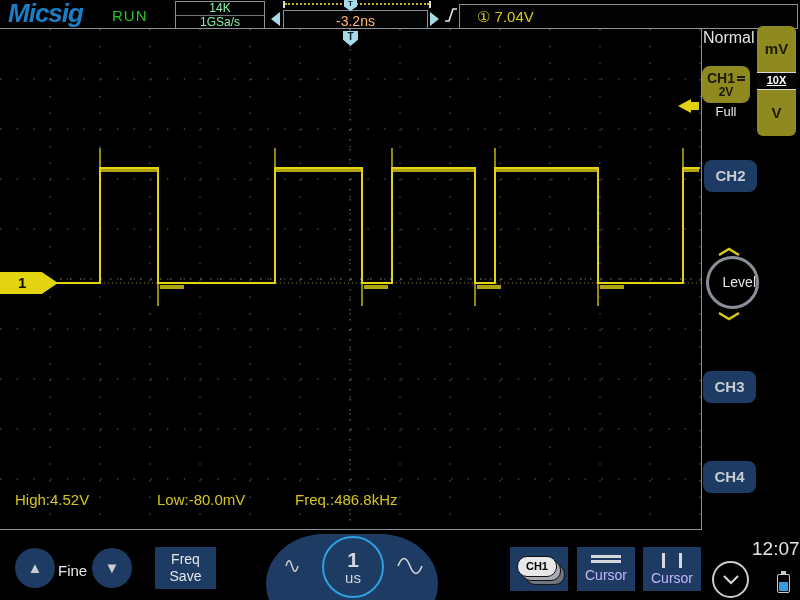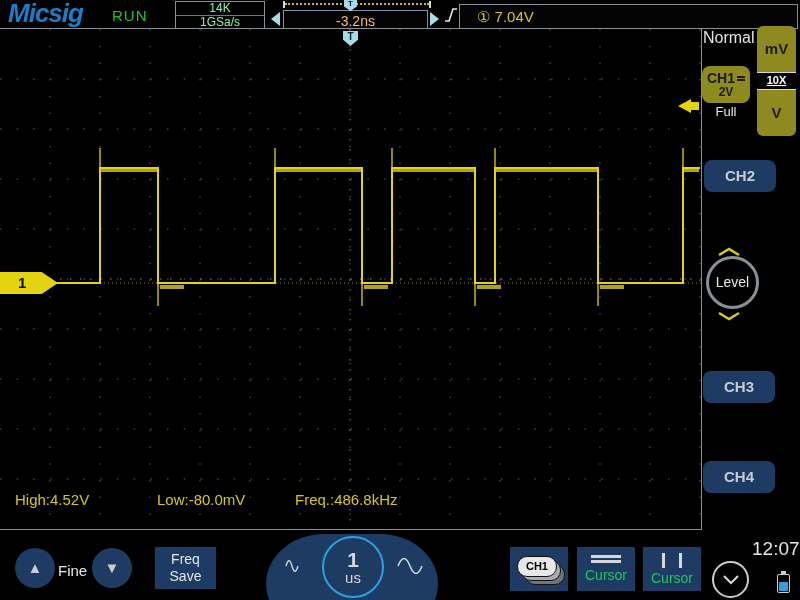--- a/index.html
+++ b/index.html
@@ -42,44 +42,44 @@
   .probe-col .unit{height:46px;text-align:center;color:#1c1a00;font-size:15px;font-weight:bold;line-height:46px;}
   .probe-col .atten{height:16px;background:#050505;border-top:1px solid #d8d8d8;border-bottom:1px solid #d8d8d8;
                     color:#fff;font-size:11px;font-weight:bold;text-align:center;line-height:15px;text-decoration:underline;}
   .ch1-btn{left:702px;top:66px;width:48px;height:37px;background:#8f8a1f;border-radius:8px;
            display:flex;flex-direction:column;align-items:center;justify-content:center;color:#1c1a00;}
   .ch1-btn .l1{font-size:14px;font-weight:bold;display:flex;align-items:center;gap:2px;}
   .coup{display:inline-block;width:8px;}
   .coup i{display:block;border-top:2px solid #1c1a00;margin:1px 0;}
   .ch1-btn .l2{font-size:12px;font-weight:bold;margin-top:-1px;}
   .full{left:702px;top:104px;width:48px;text-align:center;color:#e8e8e8;font-size:13px;}
-  .chn{width:72px;height:32px;background:#1e3c63;border-radius:8px;color:#c6ccd4;font-size:15px;
+  .chn{width:53px;height:32px;background:#1e3c63;border-radius:8px;color:#c6ccd4;font-size:15px;
        font-weight:bold;text-align:center;line-height:32px;}
   .lvl-circle{left:706px;top:256px;width:47px;height:47px;border:3px solid #8a9098;border-radius:50%;
-              color:#e8e8e8;font-size:14px;text-align:center;line-height:47px;}
+              color:#e8e8e8;font-size:14px;text-align:right;line-height:47px;}
   
   .circ-btn{width:40px;height:40px;border-radius:50%;background:#1e3c63;color:#c9ccd0;
             font-size:15px;text-align:center;line-height:40px;}
   .fine{left:58px;top:562px;color:#e8e8e8;font-size:15px;}
   .qsave{left:155px;top:547px;width:61px;height:42px;background:#1e3c63;color:#e2e6ea;font-size:14px;
          display:flex;flex-direction:column;align-items:center;justify-content:center;line-height:17px;}
   .pill{left:266px;top:534px;width:172px;height:100px;background:#1e3c63;border-radius:60px 60px 60px 60px / 52px;}
   .tb-circle{left:322px;top:536px;width:58px;height:58px;border:2px solid #2e9fe0;border-radius:50%;
              display:flex;flex-direction:column;align-items:center;justify-content:center;color:#d4d8dc;}
   .tb-circle .v{font-size:21px;font-weight:bold;line-height:20px;}
   .tb-circle .u{font-size:15px;line-height:15px;}
   .sq-btn{width:58px;height:44px;background:#1e3c63;}
   .stack{position:relative;width:58px;height:44px;}
   .stack .p{position:absolute;border-radius:10px;}
   .stack .p3{left:15px;top:17px;width:38px;height:19px;background:#6e757d;border:1px solid #111;}
   .stack .p2{left:11px;top:13px;width:38px;height:19px;background:#a8adb3;border:1px solid #111;}
   .stack .p1{left:7px;top:9px;width:38px;height:19px;background:#e8e8e8;border:1.5px solid #111;
              color:#000;font-size:11px;font-weight:bold;text-align:center;line-height:19px;}
   .cursor-btn{display:flex;flex-direction:column;align-items:center;padding-top:6px;box-sizing:border-box;
-              color:#22c55e;font-size:14px;}
+              color:#c4b5fd;font-size:14px;}
   .hl{width:30px;height:3px;background:#d4d8dc;margin:2px 0;}
   .vlwrap{display:flex;gap:14px;height:15px;align-items:center;}
   .vl{width:3px;height:15px;background:#d4d8dc;}
   .cursor-btn .lbl{margin-top:2px;}
   .expand{left:712px;top:561px;width:33px;height:33px;border:2px solid #c8ccd0;border-radius:50%;
           display:flex;align-items:center;justify-content:center;}
   .clock{left:752px;top:538px;color:#e5e5e5;font-size:19px;}
   .batt{left:777px;top:571px;width:13px;}
   .batt .tip{width:5px;height:3px;background:#c8ccd0;margin:0 auto;}
   .batt .body{position:relative;width:11px;height:17px;border:1.5px solid #c8ccd0;border-radius:2px;}

